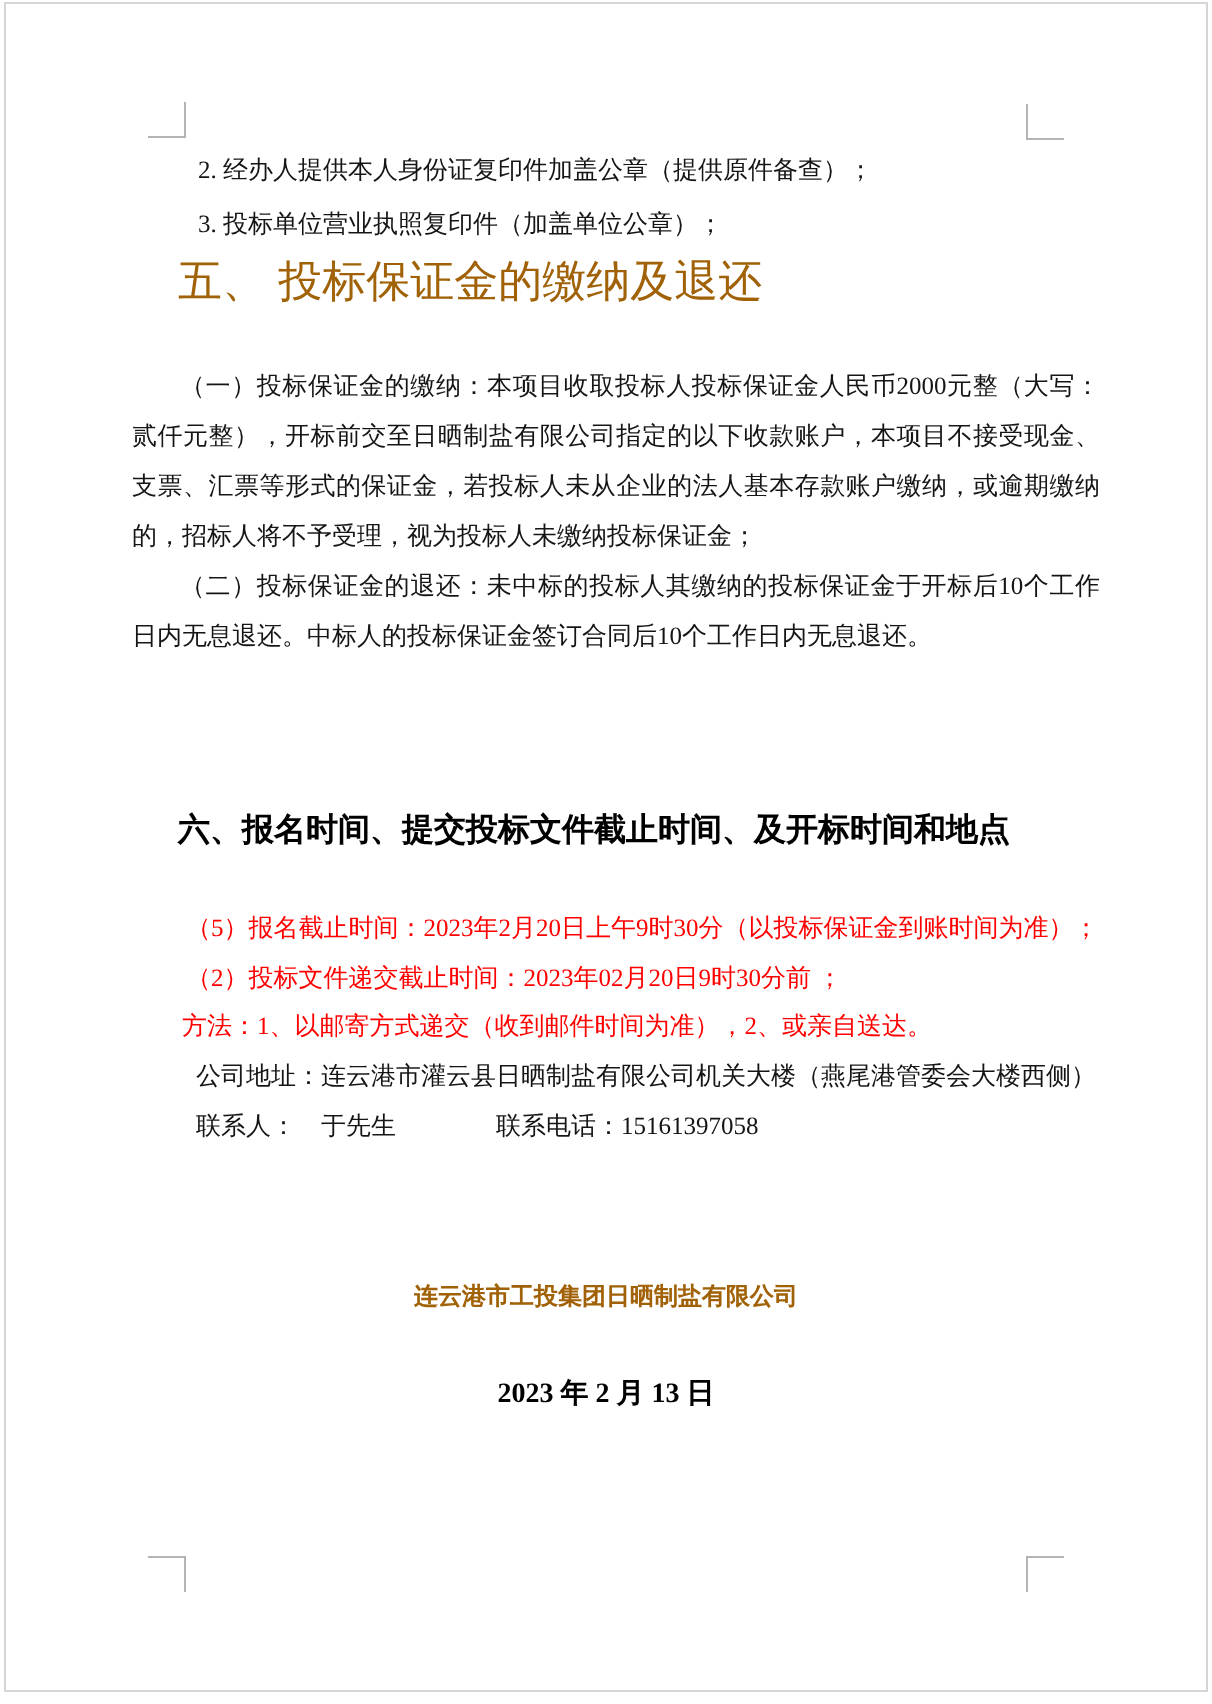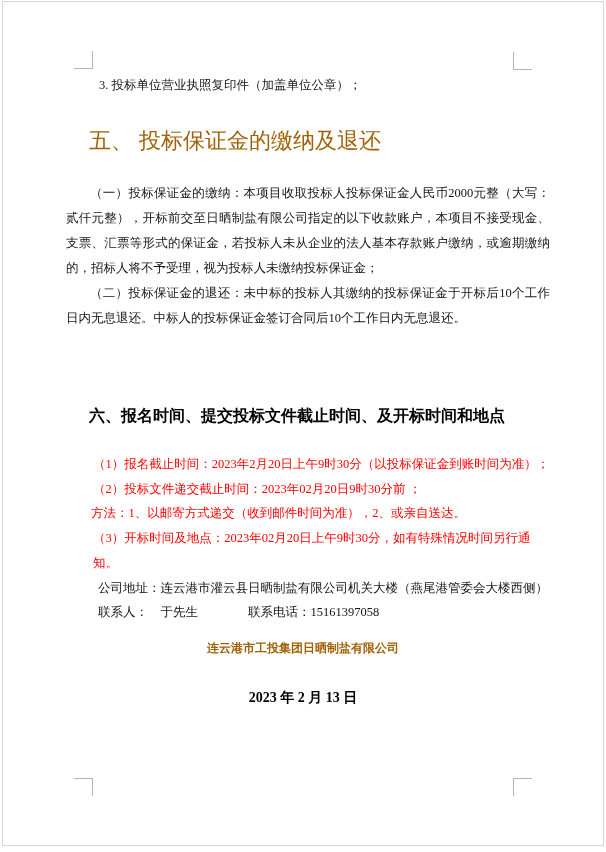--- a/index.html
+++ b/index.html
@@ -54,41 +54,41 @@
 
 <div class="page">
   <div class="page-frame"></div>
 
   <div class="mark mark-tl"></div>
   <div class="mark mark-tr"></div>
   <div class="mark mark-bl"></div>
   <div class="mark mark-br"></div>
 
   <div class="blk misc">
+    <div>2. 经办人提供本人身份证复印件加盖公章（提供原件备查）；</div>
     <div>3. 投标单位营业执照复印件（加盖单位公章）；</div>
   </div>
 
   <div class="blk h5">
     <div>五、 投标保证金的缴纳及退还</div>
   </div>
 
   <div class="blk para p1">（一）投标保证金的缴纳：本项目收取投标人投标保证金人民币2000元整（大写：贰仟元整），开标前交至日晒制盐有限公司指定的以下收款账户，本项目不接受现金、支票、汇票等形式的保证金，若投标人未从企业的法人基本存款账户缴纳，或逾期缴纳的，招标人将不予受理，视为投标人未缴纳投标保证金；</div>
 
   <div class="blk para p2">（二）投标保证金的退还：未中标的投标人其缴纳的投标保证金于开标后10个工作日内无息退还。中标人的投标保证金签订合同后10个工作日内无息退还。</div>
 
 
   <div class="blk h6">
     <div>六、报名时间、提交投标文件截止时间、及开标时间和地点</div>
   </div>
 
   <div class="blk times">
-    <div class="red ind27">（1）报名截止时间：2023年2月20日上午9时30分（以投标保证金到账时间为准）；</div>
+    <div class="red ind27">（5）报名截止时间：2023年2月20日上午9时30分（以投标保证金到账时间为准）；</div>
     <div class="red ind27">（2）投标文件递交截止时间：2023年02月20日9时30分前 ；</div>
     <div class="red ind25">方法：1、以邮寄方式递交（收到邮件时间为准），2、或亲自送达。</div>
-    <div class="red ind27">（3）开标时间及地点：2023年02月20日上午9时30分，如有特殊情况时间另行通知。</div>
     <div class="ind32">公司地址：连云港市灌云县日晒制盐有限公司机关大楼（燕尾港管委会大楼西侧）</div>
     <div class="ind32">
       <span>联系人：　于先生</span><span class="contact-gap">联系电话：15161397058</span>
     </div>
   </div>
 
   <div class="blk footer-company">连云港市工投集团日晒制盐有限公司</div>
 
   <div class="blk footer-date">2023 年 2 月 13 日</div>
 </div>

